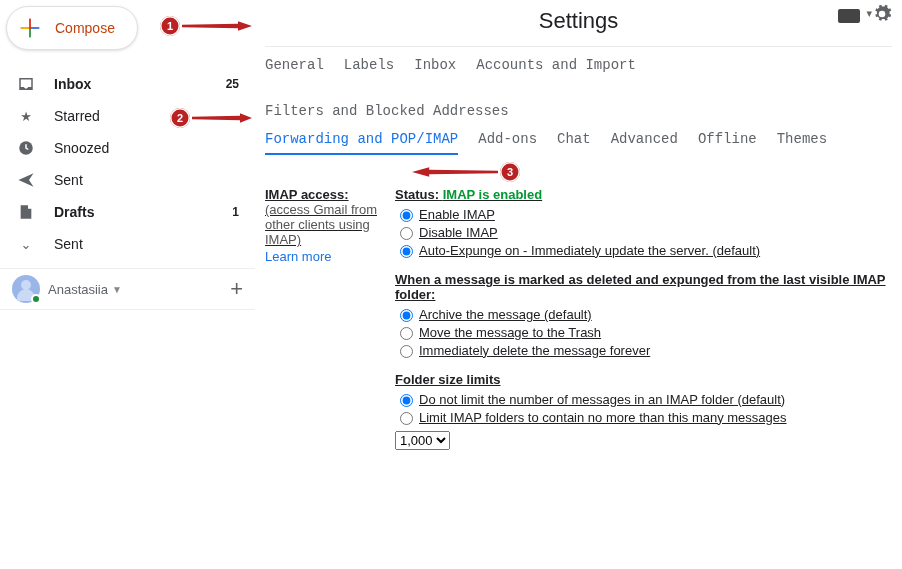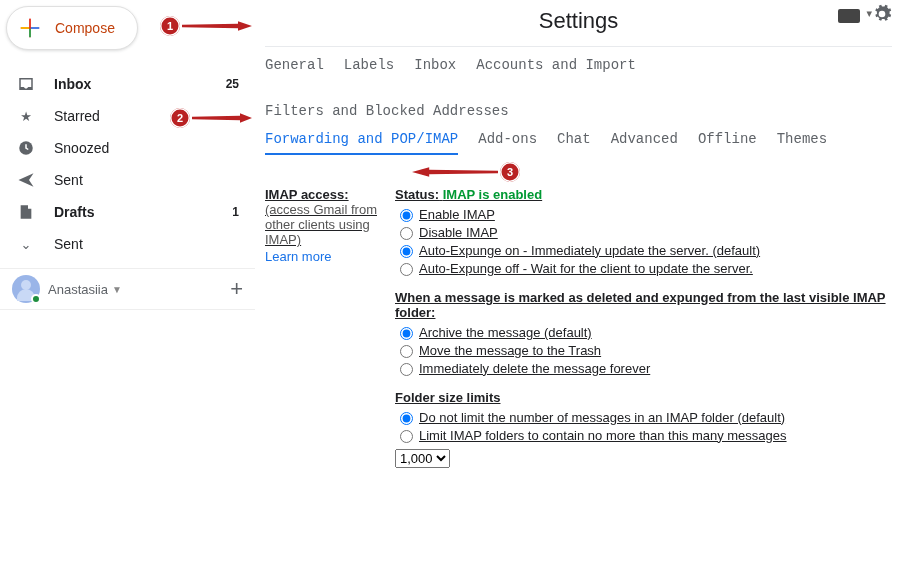--- a/index.html
+++ b/index.html
@@ -257,24 +257,20 @@
         </label>
         <label class="radio-row">
           <input type="radio" name="imap" style="">
           <span>Disable IMAP</span>
         </label>
 
         <label class="radio-row">
           <input type="radio" name="del" checked="" style="">
           <span>Auto-Expunge on - Immediately update the server. (default)</span>
         </label>
-        <label class="radio-row">
-          <input type="radio" name="del" style="">
-          <span>Auto-Expunge off - Wait for the client to update the server.</span>
-        </label>
 
         <div class="section-head">When a message is marked as deleted and expunged from the last visible IMAP folder:</div>
         <label class="radio-row">
           <input type="radio" name="exp" checked="" style="">
           <span>Archive the message (default)</span>
         </label>
         <label class="radio-row">
           <input type="radio" name="exp" style="">
           <span>Move the message to the Trash</span>
         </label>

